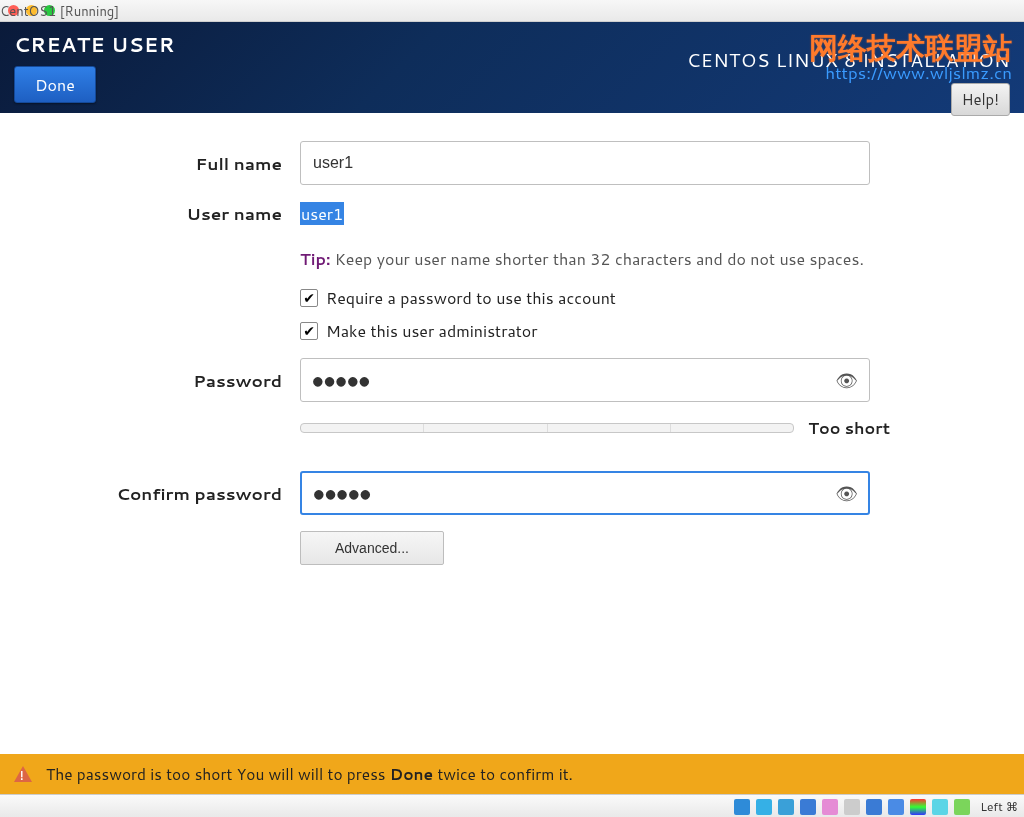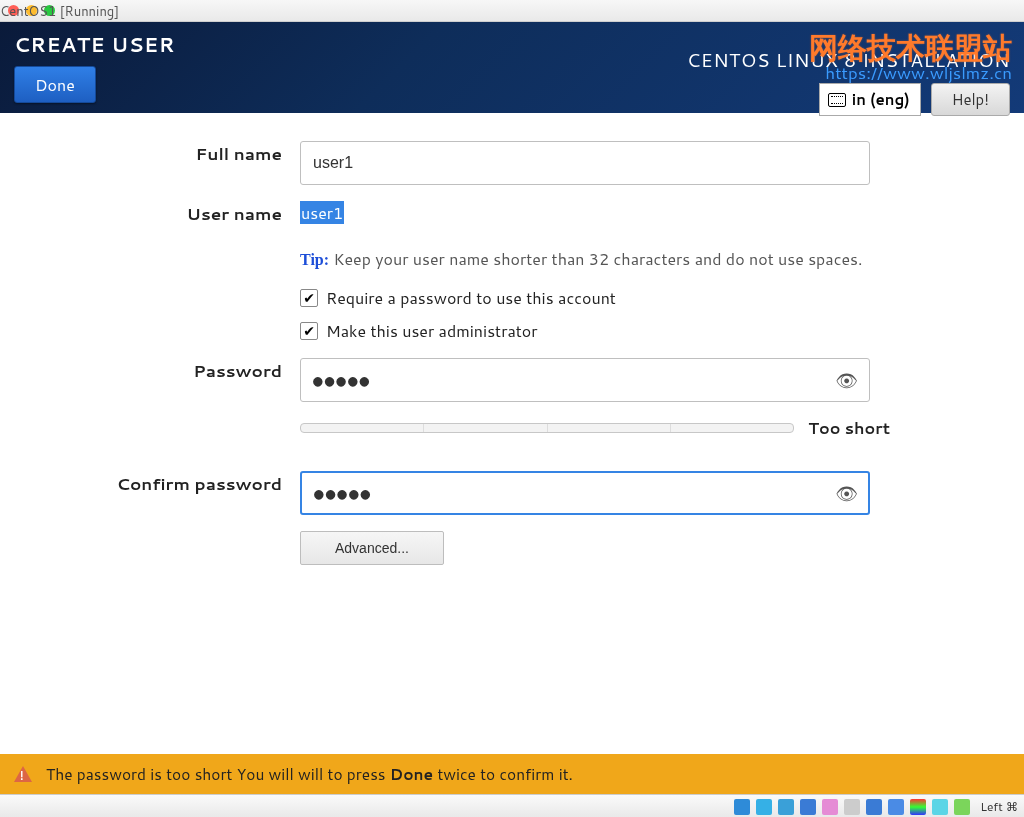--- a/index.html
+++ b/index.html
@@ -15,36 +15,36 @@
   
   .header { height: 91px; background: linear-gradient(135deg,#0a1a3a 0%,#0e2d5a 40%,#133a78 100%); color:#fff; position:relative; padding:8px 14px; }
   .header h1 { font-size:20px; font-weight:600; letter-spacing:0.5px; font-family:"Cantarell",sans-serif;}
   .done-btn { margin-top:8px; display:inline-block; padding:6px 20px; font-size:16px; color:#fff; background:linear-gradient(#2f7fe6,#1e5fc2); border:1px solid #154a99; border-radius:3px; box-shadow:0 1px 2px rgba(0,0,0,0.4);}
   .header-right { position:absolute; right:14px; top:24px; text-align:right;}
   .header-right .install-label{font-size:19px; font-weight:500; letter-spacing:0.5px;}
   .header-right-row{ margin-top:10px; display:flex; justify-content:flex-end; gap:10px; align-items:center;}
   .kbd-layout{ background:#fff; color:#000; padding:5px 10px 5px 8px; font-weight:700; font-size:15px; display:flex; align-items:center; gap:6px; border:1px solid #aaa;}
   .kbd-icon{ width:18px; height:14px; border:1.5px solid #000; border-radius:2px; position:relative;}
   .kbd-icon::before{content:"";position:absolute;inset:2px;border-top:1.5px dotted #000;border-bottom:1.5px dotted #000;}
-  .help-btn{ background:linear-gradient(#f3f3f3,#d8d8d8); color:#333; border:1px solid #aaa; padding:5px 20px; border-radius:3px; font-size:15px;}
+  .help-btn{ background:linear-gradient(#f3f3f3,#d8d8d8); color:#333; border:1px solid #aaa; padding:5px 10px; border-radius:3px; font-size:15px;}
 
   
   .watermark{position:absolute; right:12px; top:4px; color:#ff7a2b; font-weight:700; font-size:29px; text-shadow:0 0 2px rgba(255,120,40,0.5); pointer-events:none;}
   .watermark-url{position:absolute; right:12px; top:38px; color:#3a9bff; font-size:17px; pointer-events:none;}
 
   
   .body { background:#fff; padding: 28px 0 0 0; height: calc(817px - 22px - 90px - 40px - 24px); overflow:auto;}
-  .form-row { display:flex; align-items:flex-start; margin-bottom:16px; }
+  .form-row { display:flex; align-items:center; margin-bottom:16px; }
   .form-label { width: 300px; text-align:right; padding-right:18px; font-size:17px; color:#222; font-weight:600;}
   .form-field { width: 590px; }
   input.text{ width:570px; height:44px; border:1px solid #bfbfbf; border-radius:3px; padding:0 12px; font-size:16px; color:#333; background:#fff;}
   input.text.focused{ border:2px solid #3584e4; }
   .selected-text{ background:#3584e4; color:#fff; padding:0 1px;}
   .tip{ color:#555; font-size:16px; margin:6px 0 16px 0;}
-  .tip b{color:#1d4ed8;font-family:Liberation Serif, serif;}
+  .tip b{color:#701a75;}
   .check-row{ display:flex; align-items:center; gap:8px; font-size:16px; color:#222; margin-bottom:10px;}
   .checkbox{ width:18px; height:18px; border:1.5px solid #888; border-radius:2px; display:flex; align-items:center; justify-content:center; background:#fff;}
   .checkbox.checked::after{content:"✔"; font-size:14px; color:#000; line-height:1;}
   .pw-wrap{position:relative; width:570px;}
   .pw-wrap input.text{ width:100%; padding-right:42px; letter-spacing:2px; font-family:monospace;}
   .eye{ position:absolute; right:12px; top:50%; transform:translateY(-50%); font-size:18px; color:#555; cursor:pointer;}
   .strength-row{ display:flex; align-items:center; gap:14px; margin:6px 0 18px 0;}
   .strength-bar{ flex:1; height:10px; border:1px solid #c7c7c7; border-radius:4px; background:#f3f3f3; position:relative; display:flex;}
   .strength-seg{flex:1; border-right:1px solid #ddd;}
   .strength-seg:last-child{border-right:none;}
@@ -73,24 +73,20 @@
   <div class="mac-title">CentOS1 [Running]</div>
 </div>
 
 <div class="header">
   <h1>CREATE USER</h1>
   <div class="done-btn">Done</div>
 
   <div class="header-right">
     <div class="install-label">CENTOS LINUX 8 INSTALLATION</div>
     <div class="header-right-row">
-      <div class="kbd-layout">
-        <span class="kbd-icon"></span>
-        <span>in (eng)</span>
-      </div>
       <div class="help-btn">Help!</div>
     </div>
   </div>
 
   <div class="watermark">网络技术联盟站</div>
   <div class="watermark-url">https://www.wljslmz.cn</div>
 </div>
 
 <div class="body">
 

